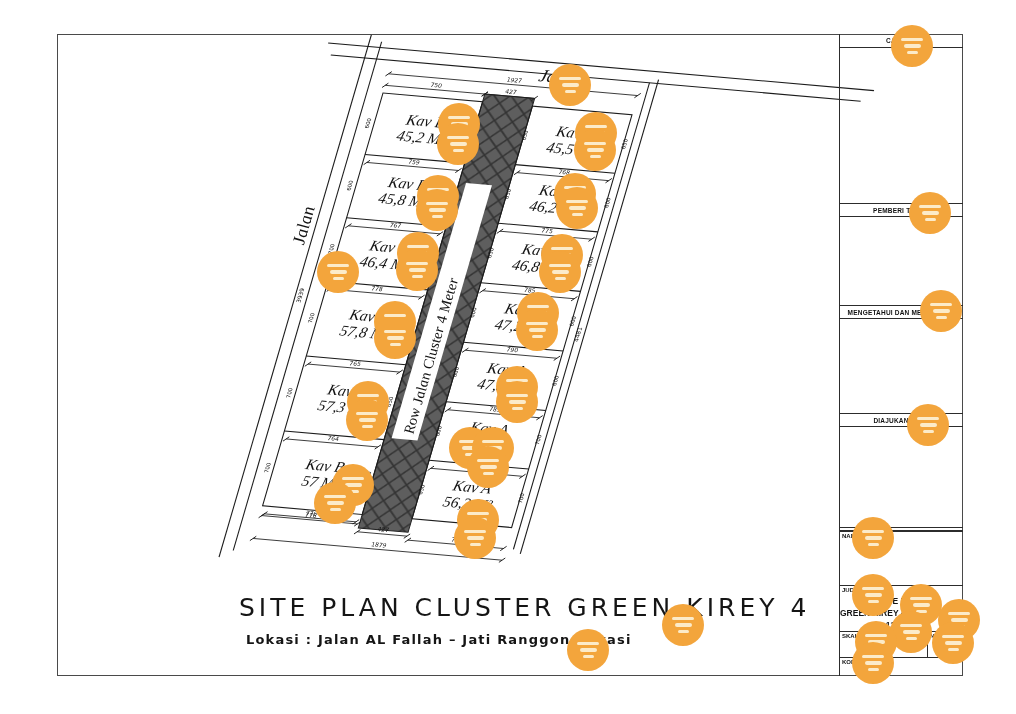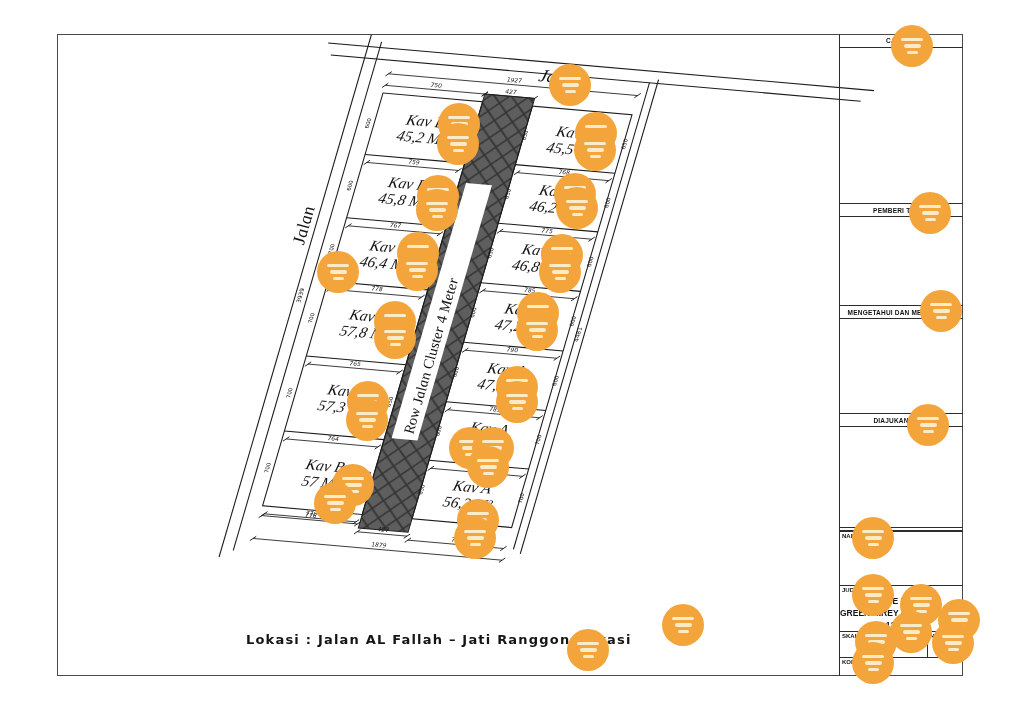--- a/index.html
+++ b/index.html
@@ -204,20 +204,21 @@
         <text fill="#141414" x="125" y="461.5" text-anchor="middle" font-size="6" font-family="DejaVu Sans, sans-serif">1879</text>
         <text fill="#141414" transform="translate(-21 213) rotate(-90)" text-anchor="middle" font-size="6" font-family="DejaVu Sans, sans-serif">3939</text>
         <text fill="#141414" transform="translate(262 228) rotate(-90)" text-anchor="middle" font-size="6" font-family="DejaVu Sans, sans-serif">4481</text>
         <rect x="107" y="84" width="26" height="266" fill="#ffffff"></rect>
         <text fill="#141414" transform="translate(127 344) rotate(-90)" font-size="15" font-family="Liberation Serif, serif" font-style="italic">Row Jalan Cluster 4 Meter</text>
         <text fill="#141414" x="148" y="-26" font-size="18" font-family="Liberation Serif, serif" font-style="italic">Jalan</text>
         <text fill="#141414" transform="translate(-34 162) rotate(-90)" font-size="18" font-family="Liberation Serif, serif" font-style="italic">Jalan</text>
       </g>
     </svg>
 
+  <div id="plan-title">SITE PLAN CLUSTER GREEN KIREY 4</div>
   <div id="plan-location">Lokasi : Jalan AL Fallah – Jati Ranggon Bekasi</div>
 
   <div id="title-block">
     <div class="tb-h" style="border-top:none;">
       <span>CATATAN</span>
     </div>
     <div class="tb-box" style="height:155px;"></div>
 
     <div class="tb-h">
       <span>PEMBERI TUGAS</span>

